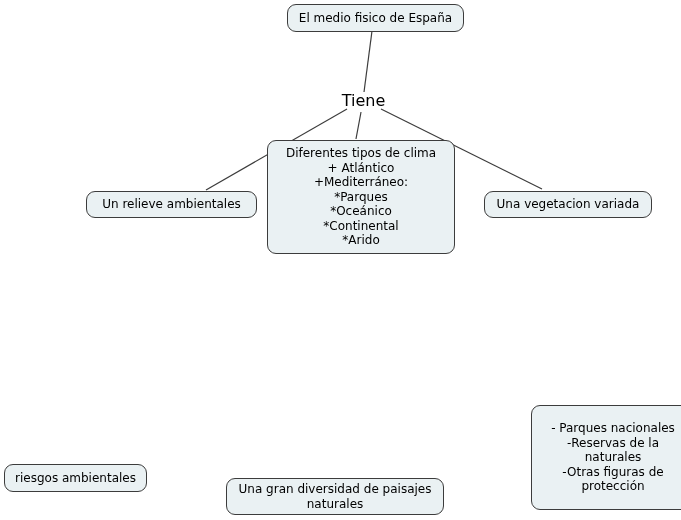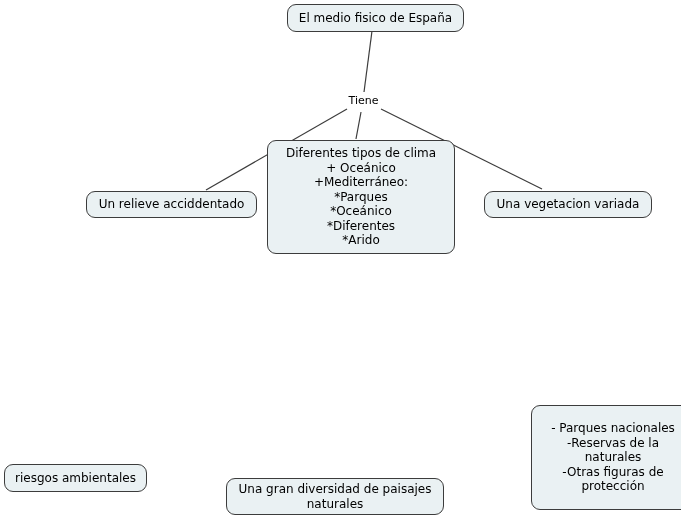--- a/index.html
+++ b/index.html
@@ -37,21 +37,21 @@
     justify-content: center;
     text-align: center;
     font-size: 12px;
     line-height: 14.5px;
     padding: 2px 6px;
     cursor: default;
   }
   .node span { display: block; white-space: nowrap; }
   .linking-phrase {
     position: absolute;
-    font-size: 11px;
+    font-size: 16px;
     line-height: 14px;
     text-align: center;
     cursor: default;
   }
   
   .n-root       { left: 287px; top: 4px;   width: 177px; height: 28px; }
   .n-relieve    { left: 86px;  top: 191px; width: 171px; height: 27px; }
   .n-clima      { left: 267px; top: 140px; width: 188px; height: 114px; }
   .n-vegetacion { left: 460px; top: 191px; width: 168px; height: 27px; margin-left: 24px; }
   .n-riesgos    { left: 4px;   top: 464px; width: 143px; height: 28px; }
@@ -71,30 +71,30 @@
     <line x1="381" y1="109" x2="542" y2="189"></line>
   </svg>
 
   <div class="node n-root">
     <span>El medio fisico de España</span>
   </div>
 
   <div class="linking-phrase lp-tiene">Tiene</div>
 
   <div class="node n-relieve">
-    <span>Un relieve acciddentado</span>
+    <span>Un relieve ambientales</span>
   </div>
 
   <div class="node n-clima">
     <span>Diferentes tipos de clima</span>
-    <span>+ Oceánico</span>
+    <span>+ Atlántico</span>
     <span>+Mediterráneo:</span>
     <span>*Parques</span>
     <span>*Oceánico</span>
-    <span>*Diferentes</span>
+    <span>*Continental</span>
     <span>*Arido</span>
   </div>
 
   <div class="node n-vegetacion">
     <span>Una vegetacion variada</span>
   </div>
 
   <div class="node n-paisajes">
     <span>Una gran diversidad de paisajes</span>
     <span>naturales</span>

